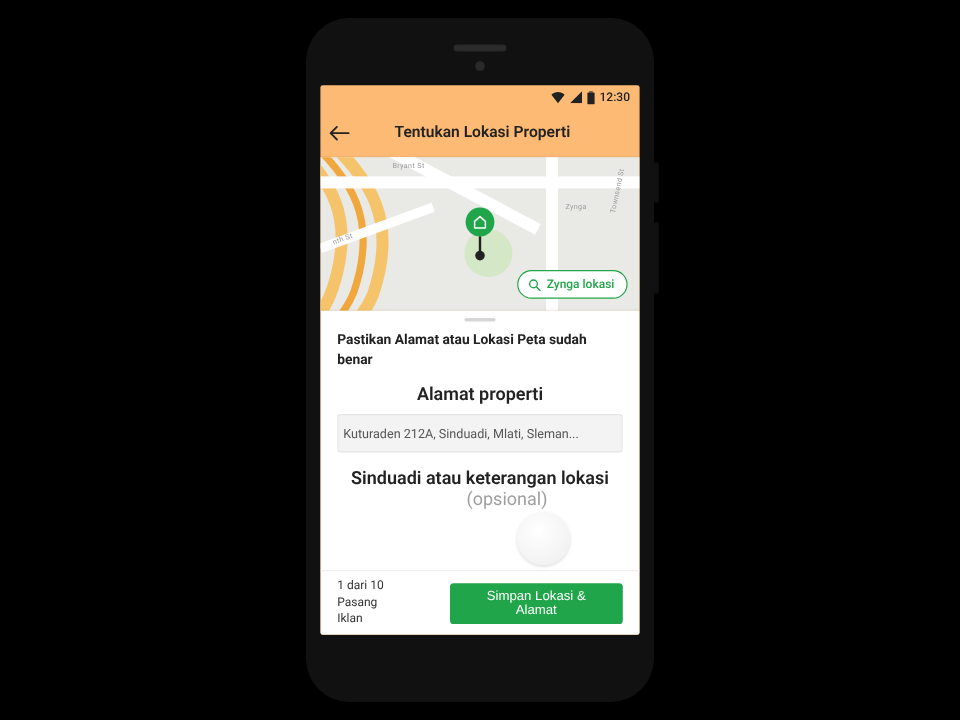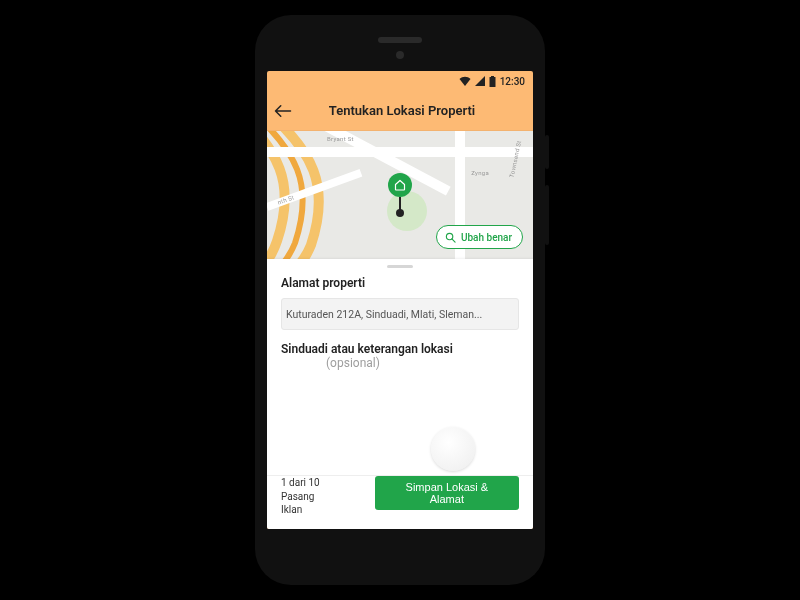--- a/index.html
+++ b/index.html
@@ -99,35 +99,35 @@
   .sheet {
     flex: 1;
     background: #fff;
     display: flex; flex-direction: column;
     box-shadow: 0 -1px 2px rgba(0,0,0,0.06);
     position: relative;
   }
   .drag { width: 26px; height: 3px; border-radius: 2px; background: #d6d6d6; margin: 6px auto 8px; }
   .sheet-body { padding: 0 14px; display: flex; flex-direction: column; gap: 12px; }
   .heading { font-size: 11.5px; font-weight: 700; color: #222; line-height: 1.35; }
-  .field-label { font-size: 12px; font-weight: 600; color: #222; }
+  .field-label { font-size: 15px; font-weight: 600; color: #222; text-align: center; }
   .field-label .opt { font-weight: 400; color: #9e9e9e; margin-left: 45px; }
   .input {
     background: #f3f3f3; border: 1px solid #e6e6e6; border-radius: 3px;
     height: 32px; padding: 0 4px;
     display: flex; align-items: center;
     font-size: 10.5px; color: #555;
     white-space: nowrap; overflow: hidden; text-overflow: ellipsis;
   }
   .input.placeholder { color: #a9a9a9; }
   .footer {
     margin-top: auto;
     height: 54px;
     border-top: 1px solid #eee;
-    display: flex; align-items: flex-start; justify-content: space-between;
+    display: flex; align-items: center; justify-content: space-between;
     padding: 0 14px;
     gap: 38px;
   }
   .progress { font-size: 10px; color: #333; line-height: 1.35; }
   .cta {
     background: #21a54a; color: #fff;
     border: none; border-radius: 3px;
     height: 34px; padding: 0 14px;
     font-size: 11px; font-weight: 400;
     display: flex; align-items: center;
@@ -199,27 +199,28 @@
         </div>
         <div class="pin-stick"></div>
         <div class="pin-base"></div>
       </div>
 
       <div class="change-loc">
         <svg width="11" height="11" viewBox="0 0 24 24">
             <circle cx="10" cy="10" r="7" stroke="#21a54a" stroke-width="2.5" fill="none"></circle>
             <line x1="15" y1="15" x2="22" y2="22" stroke="#21a54a" stroke-width="2.5" stroke-linecap="round"></line>
           </svg>
-        <span>Ubah benar</span>
+        <span>Zynga lokasi</span>
       </div>
     </div>
 
     <div class="sheet">
       <div class="drag"></div>
       <div class="sheet-body">
+        <div class="heading">Pastikan Alamat atau Lokasi Peta sudah benar</div>
 
         <div>
           <div class="field-label">Alamat properti</div>
         </div>
         <div class="input" style="margin-top:-4px">
           <span>Kuturaden 212A, Sinduadi, Mlati, Sleman...</span>
         </div>
 
         <div class="field-label">
           <span>Sinduadi atau keterangan lokasi</span>

